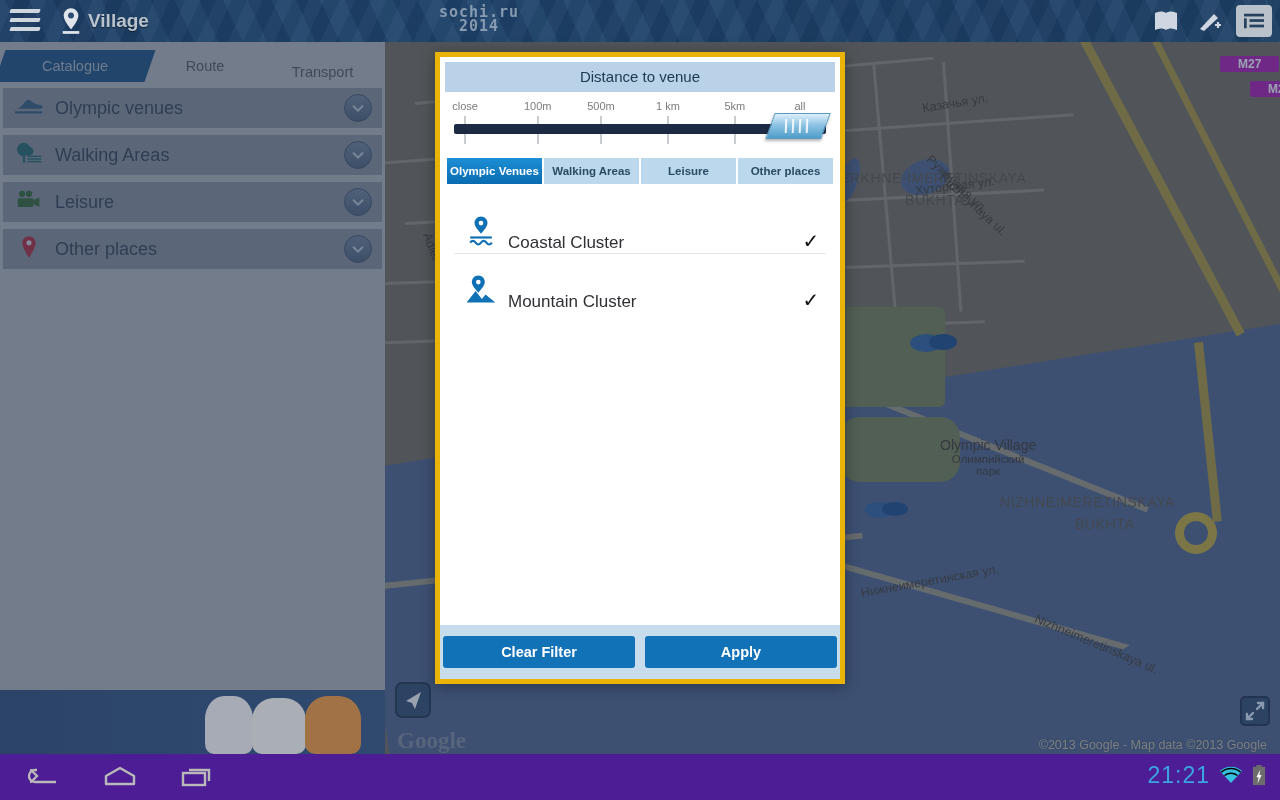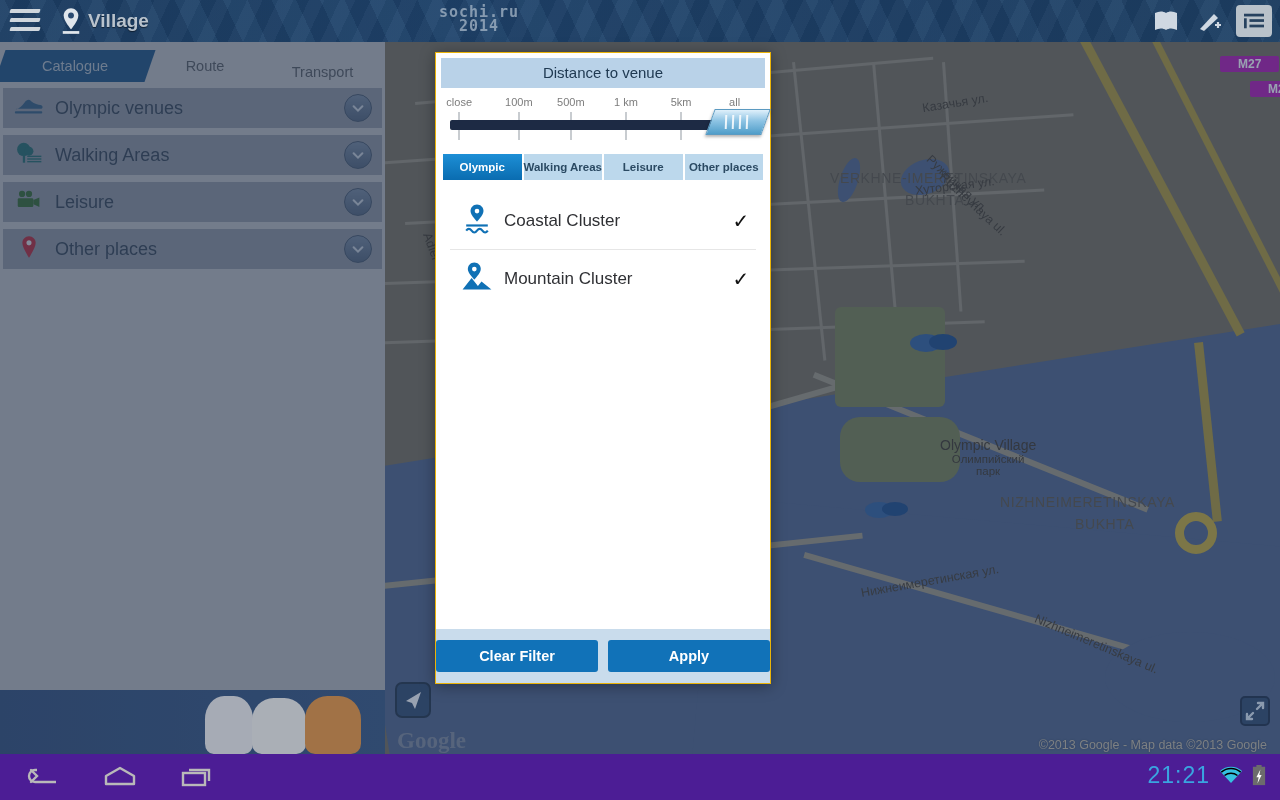--- a/index.html
+++ b/index.html
@@ -196,23 +196,23 @@
     font-size: 17px; line-height: 21px; font-weight: bold;
     color: #c9cfd8; letter-spacing: 2px;
     font-family: "DejaVu Sans Mono", monospace;
     text-shadow: 1px 1px 0 rgba(0,0,0,.35);
   }
   .mascot { position: absolute; bottom: 0; border-radius: 40% 40% 18% 18%; }
 
   
   .dialog {
     position: absolute; left: 435px; top: 52px;
-    width: 336px; height: 632px;
+    width: 410px; height: 632px;
     background: #ffffff;
-    border: 1px solid #eab308;
+    border: 5px solid #eab308;
     box-shadow: 0 2px 14px rgba(0,0,0,.35);
   }
   .dlg-header {
     margin: 5px 5px 0 5px; height: 30px; line-height: 30px;
     background: #b9d2e8; text-align: center;
     font-size: 15px; color: #203a52; font-weight: 500;
     font-family: "Liberation Sans", sans-serif;
   }
   .slider-wrap { position: relative; height: 52px; margin: 8px 14px 0 14px; }
   .slider-ticklabels {
@@ -252,21 +252,21 @@
     font-family: "Liberation Sans", sans-serif;
     cursor: pointer;
   }
   .seg-tab.active {
     background: linear-gradient(#1d8fd6,#0a6cb0);
     color: #ffffff;
   }
 
   .dlg-list { margin: 12px 14px 0 14px; }
   .dlg-row {
-    display: flex; align-items: center; height: 58px;
+    display: flex; align-items: flex-end; height: 58px;
     border-bottom: 1px solid #e6e6e6; cursor: pointer;
   }
   .dlg-row:last-child { border-bottom: none; }
   .dlg-row-icon { width: 54px; text-align: center; }
   .dlg-row-label {
     flex: 1; font-size: 17px; color: #2f3034;
     font-family: "Liberation Sans", sans-serif;
   }
   .dlg-row-check {
     width: 30px; text-align: center; font-size: 20px; color: #111;

